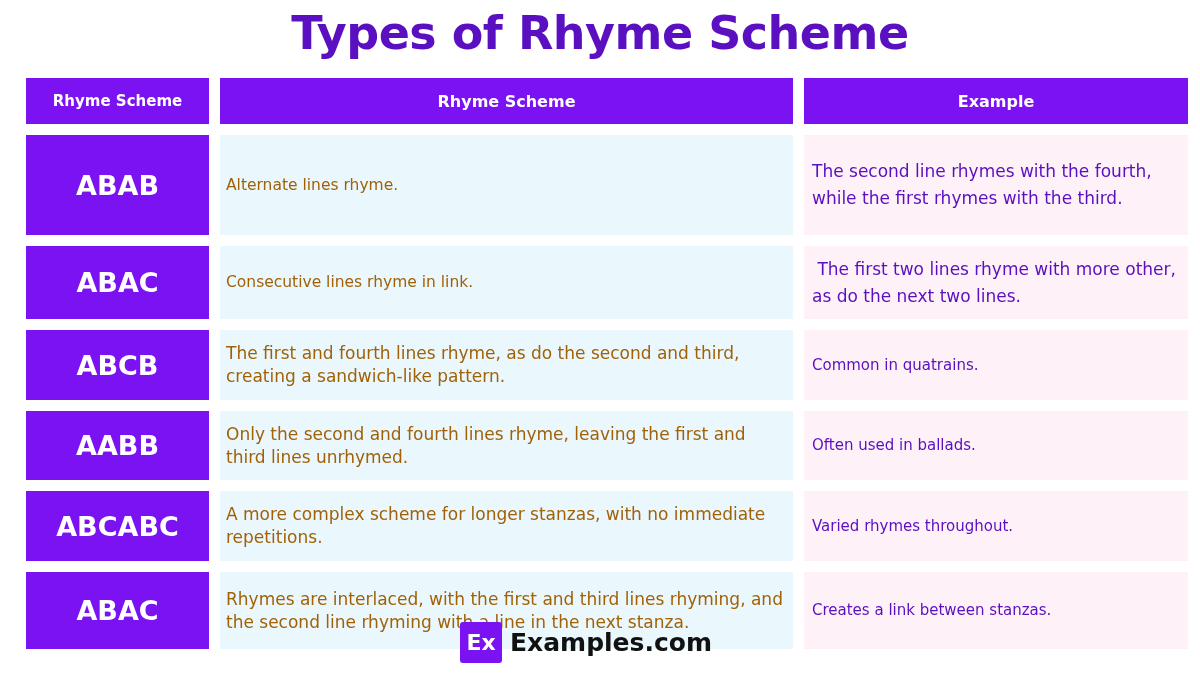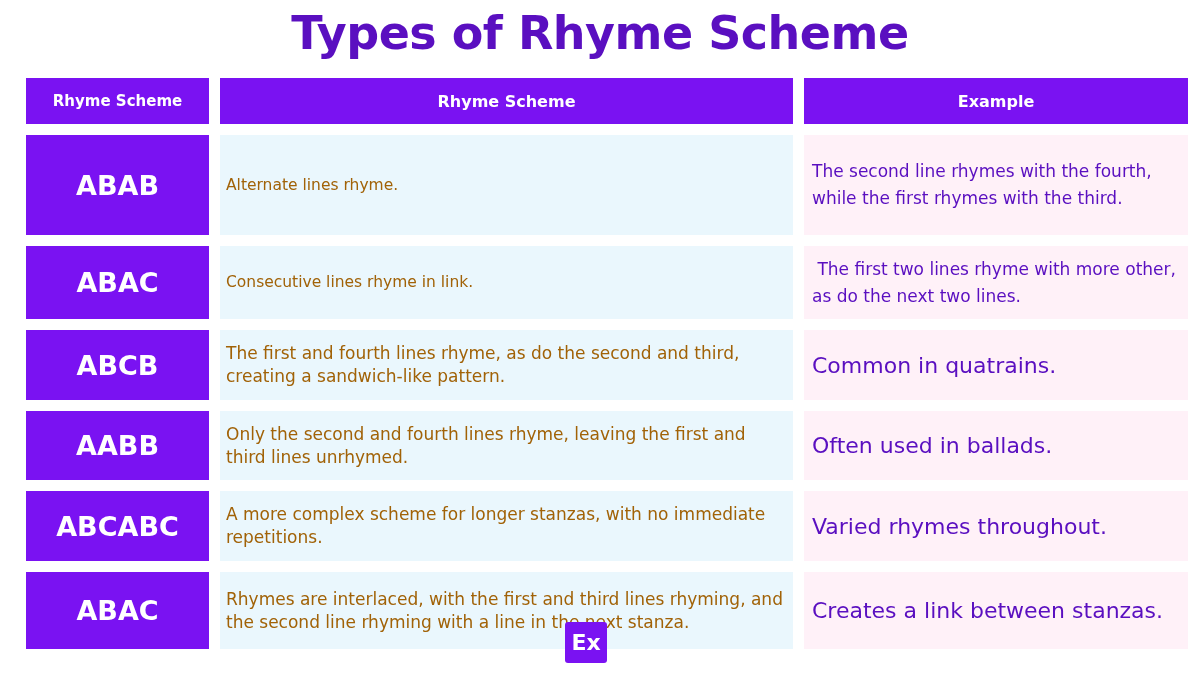--- a/index.html
+++ b/index.html
@@ -27,21 +27,21 @@
   }
   .desc {
     background: #eaf7fd; color: #a16207; display: flex; align-items: center;
     padding: 12px 6px; font-size: 15.5px; line-height: 23px;
   }
   .desc.small { font-size: 17px; }
   .ex {
     background: #fff1f8; color: #5a0fc0; display: flex; align-items: center;
     padding: 0 8px; font-size: 17px; line-height: 27px;
   }
-  .ex.big { font-size: 22px; }
+  .ex.big { font-size: 15px; }
   .footer {
     position: absolute; top: 622px; left: 0; width: 1172px;
     display: flex; justify-content: center; align-items: center; gap: 8px;
   }
   .logo-box {
     width: 42px; height: 41px; background: #7a12f2; border-radius: 3px;
     color: #fff; font-weight: bold; font-size: 22px;
     display: flex; align-items: center; justify-content: center;
   }
   .logo-text { font-size: 25px; font-weight: bold; color: #111111; }
@@ -76,13 +76,14 @@
   <div class="desc small">A more complex scheme for longer stanzas, with no immediate repetitions.</div>
   <div class="ex big">Varied rhymes throughout.</div>
 
   <div class="scheme">ABAC</div>
   <div class="desc small">Rhymes are interlaced, with the first and third lines rhyming, and the second line rhyming with a line in the next stanza.</div>
   <div class="ex big">Creates a link between stanzas.</div>
 </div>
 
 <div class="footer">
   <div class="logo-box">Ex</div>
+  <div class="logo-text">Examples.com</div>
 </div>
 
 </body></html>

